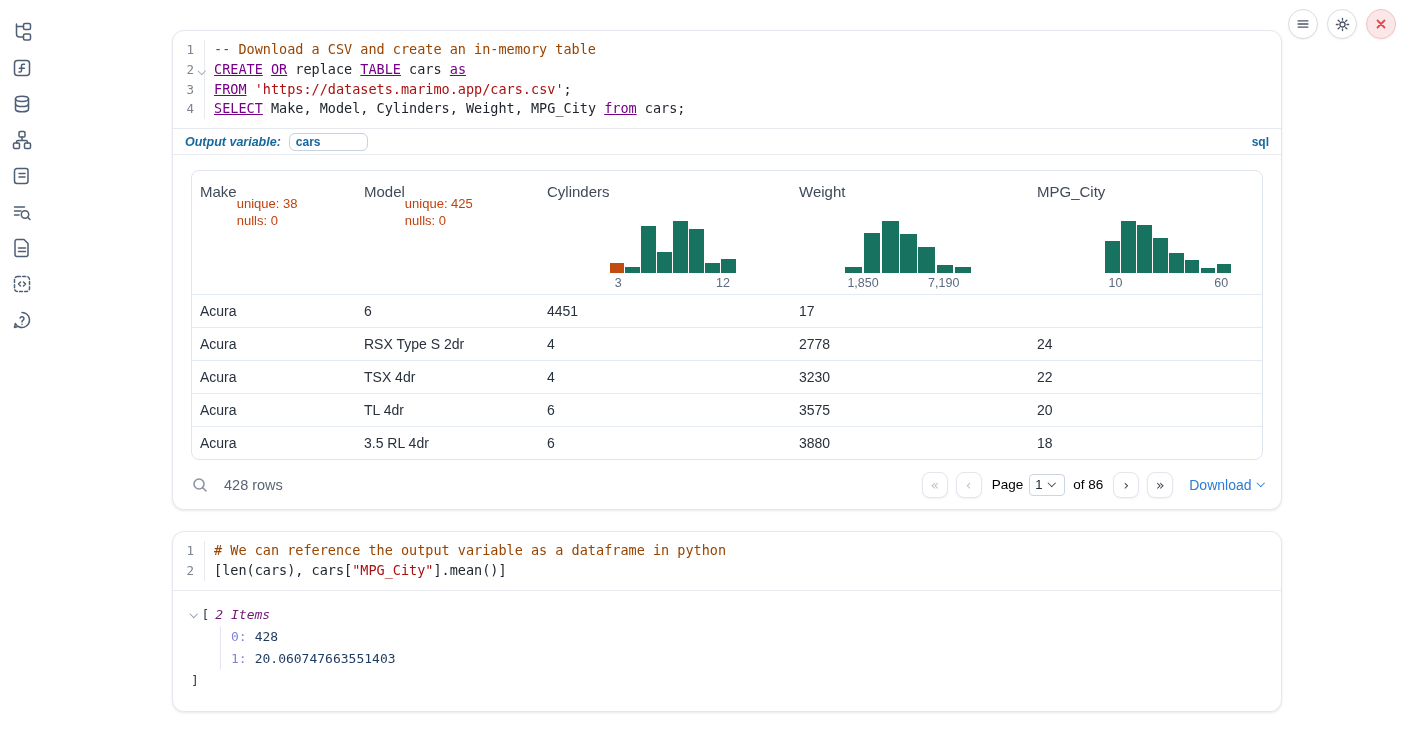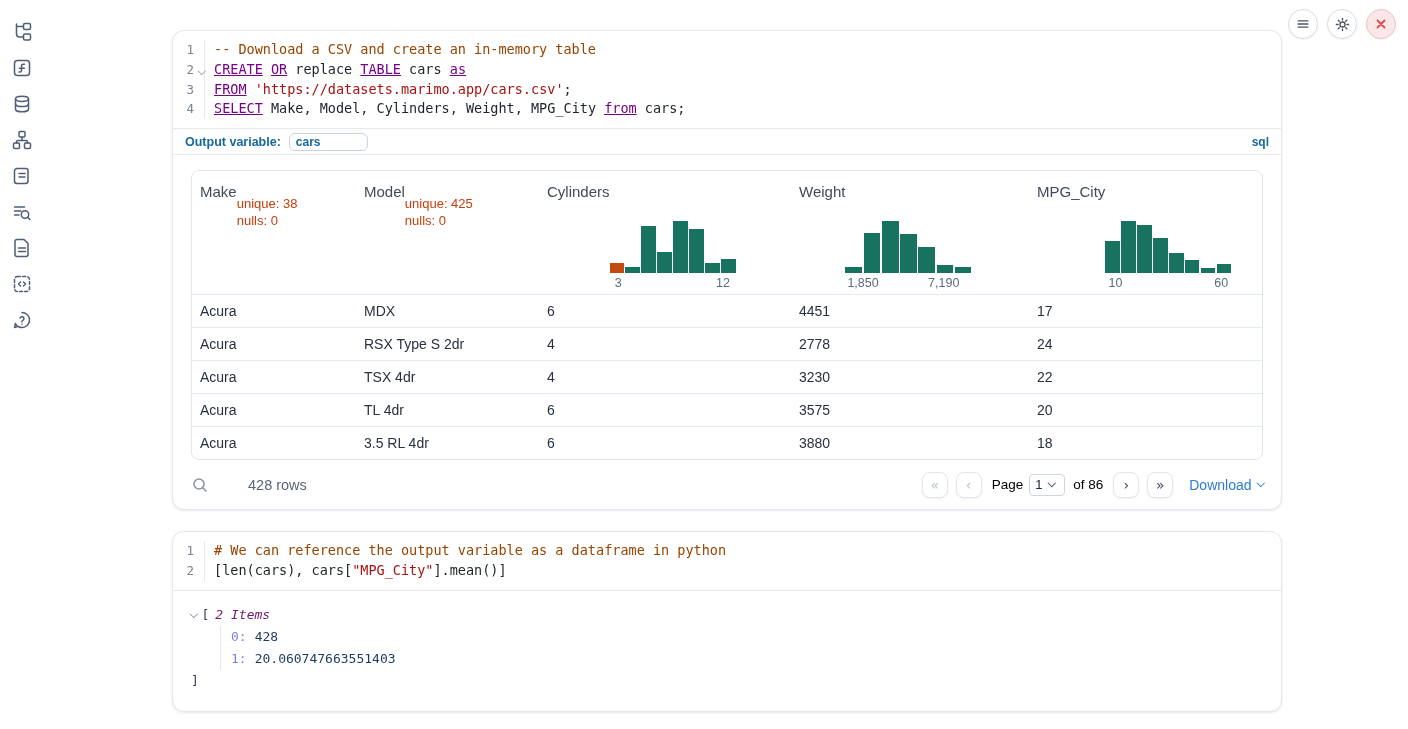--- a/index.html
+++ b/index.html
@@ -40,21 +40,21 @@
   .tok-keyword { color:#770088;text-decoration:underline; }
   .tok-string  { color:#aa1111; }
   .tok-plain   { color:#1d232c; }
   .chev { display:inline-block; width:5.5px; height:5.5px;
     border-right:1.5px solid currentColor; border-bottom:1.5px solid currentColor;
     transform:rotate(45deg); }
   .fold-chevron { position:absolute; right:0px; top:8px; color:#9aa4b0; }
 
   .outvar-row { border-top:1px solid #e6eaef; border-bottom:1px solid #e6eaef;
     height:28px; display:flex; align-items:center; padding:0 12px; }
-  .outvar-label { font-size:12.5px; font-weight:bold; color:#16689d; }
+  .outvar-label { font-size:12.5px; font-weight:bold; color:#16689d;font-style:italic; }
   .outvar-input { margin-left:8px; width:79px; height:18px; border:1px solid #c6d3e0;
     border-radius:6px; padding:0 6px; font-family:"Liberation Sans",sans-serif;
     font-size:12px; font-weight:bold; color:#16689d; outline:none; }
   .lang-badge { margin-left:auto; font-size:12px; font-weight:bold; color:#16689d; cursor:pointer; }
 
   
   .output-area { padding:15px 18px 0; }
   .data-table { border:1px solid #dfe5ec; border-radius:8px; overflow:hidden; }
   .thead { display:grid; grid-template-columns:164px 183px 252px 238px 1fr; height:123px; }
   .th { padding:12px 6px 0 8px; display:flex; flex-direction:row; position:relative; }
@@ -65,21 +65,21 @@
   .bar { flex:1 1 0; }
   .hist-labels { position:relative; height:17px; }
   .hist-label { position:absolute; top:3px; transform:translateX(-50%);
     font-size:12.5px; color:#5c6b7e; white-space:nowrap; }
   .tr { display:grid; grid-template-columns:164px 183px 252px 238px 1fr;
     height:33px; border-top:1px solid #e4eaf1; cursor:pointer; }
   .td { padding-left:8px; line-height:32px; font-size:14px; color:#28313d;
     white-space:nowrap; overflow:hidden; }
 
   
-  .table-footer { height:50px; display:flex; align-items:center; padding:0 18px;gap:24px; }
+  .table-footer { height:50px; display:flex; align-items:center; padding:0 18px; }
   .search-btn { width:18px; height:18px; cursor:pointer; }
   .search-btn svg { stroke:#8b95a5; fill:none; stroke-width:1.6; stroke-linecap:round; }
   .row-count { margin-left:15px; font-size:14.5px; color:#5a6575; }
   .pager { margin-left:auto; display:flex; align-items:center; }
   .page-btn { width:26px; height:26px; border:1px solid #e3e7ed; border-radius:8px;
     background:#fff; box-shadow:0 1px 2px rgba(16,24,40,.06); cursor:pointer;
     display:flex; align-items:center; justify-content:center;
     font-size:14px; line-height:1; color:#3c4657; margin-right:8px;
     font-family:"DejaVu Sans", sans-serif; }
   .page-btn.disabled { color:#b9c2cd; }
@@ -257,21 +257,20 @@
               <div class="hist-labels">
                 <span class="hist-label" style="left: 8%;">10</span>
                 <span class="hist-label" style="left: 92%;">60</span>
               </div>
             </div>
           </div>
         </div>
       <div>
           <div class="tr">
             <div class="td">Acura</div>
-            <div class="td">MDX</div>
             <div class="td">6</div>
             <div class="td">4451</div>
             <div class="td">17</div>
           </div>
           <div class="tr">
             <div class="td">Acura</div>
             <div class="td">RSX Type S 2dr</div>
             <div class="td">4</div>
             <div class="td">2778</div>
             <div class="td">24</div>

